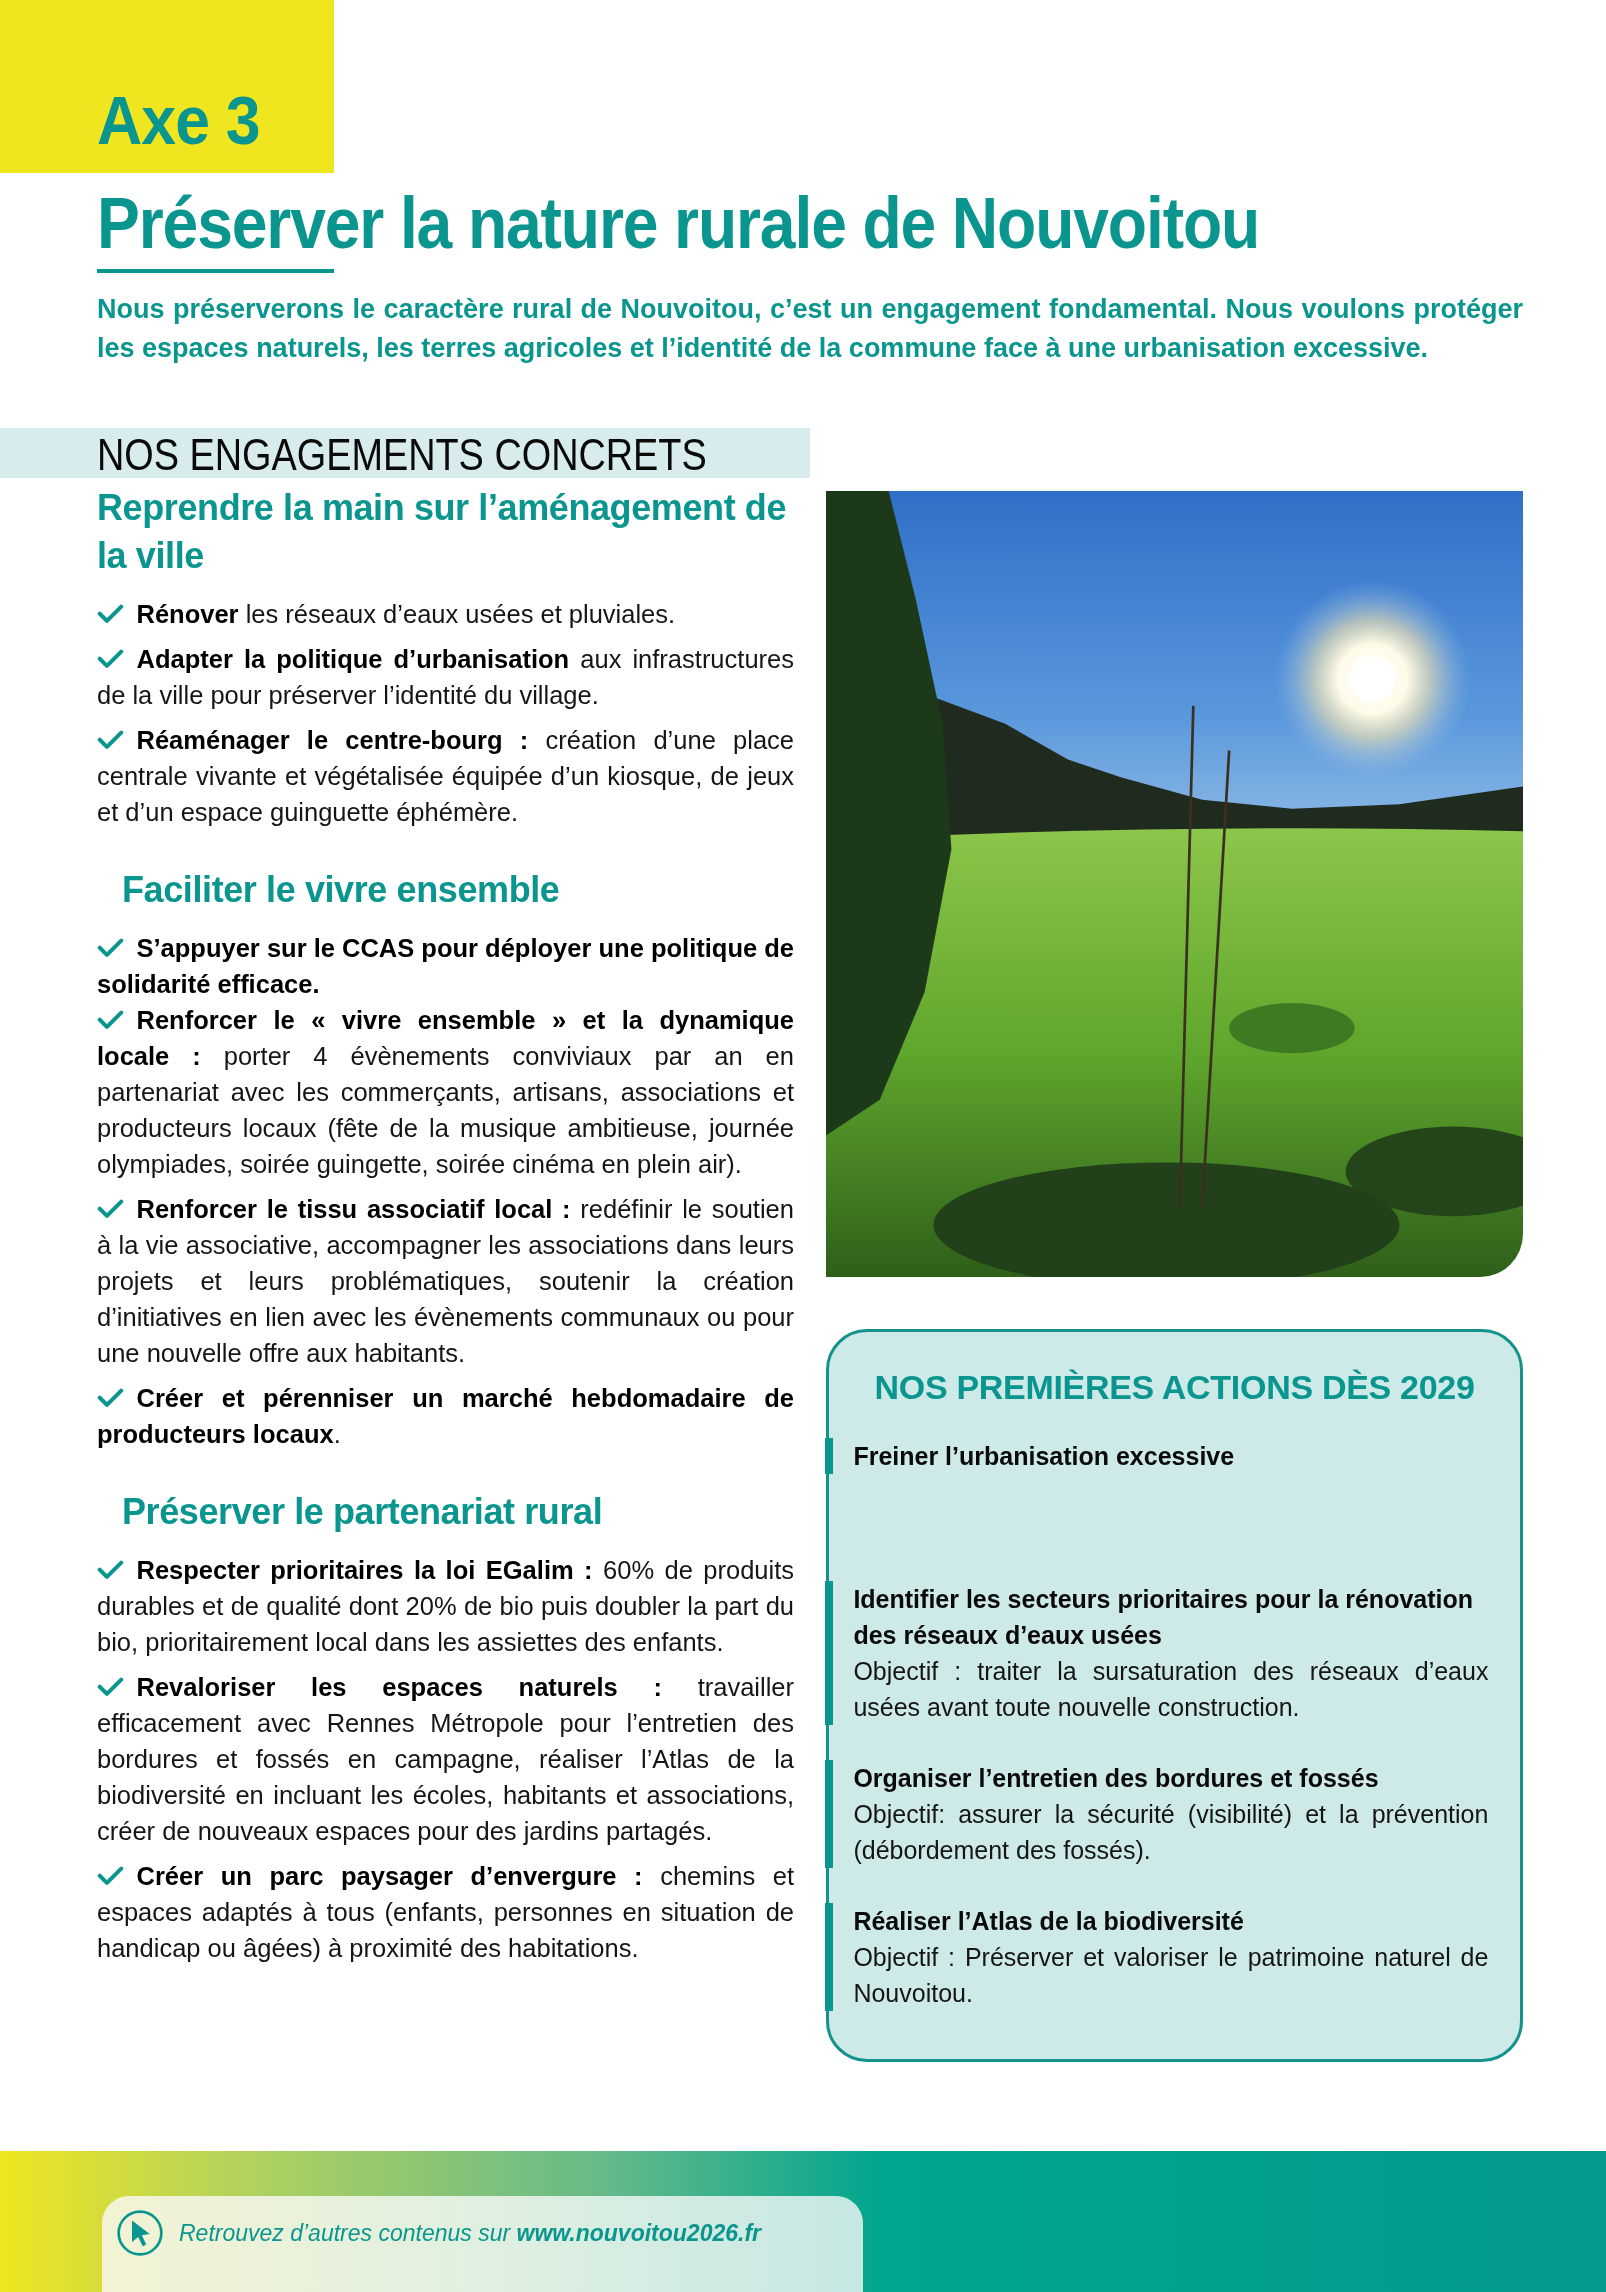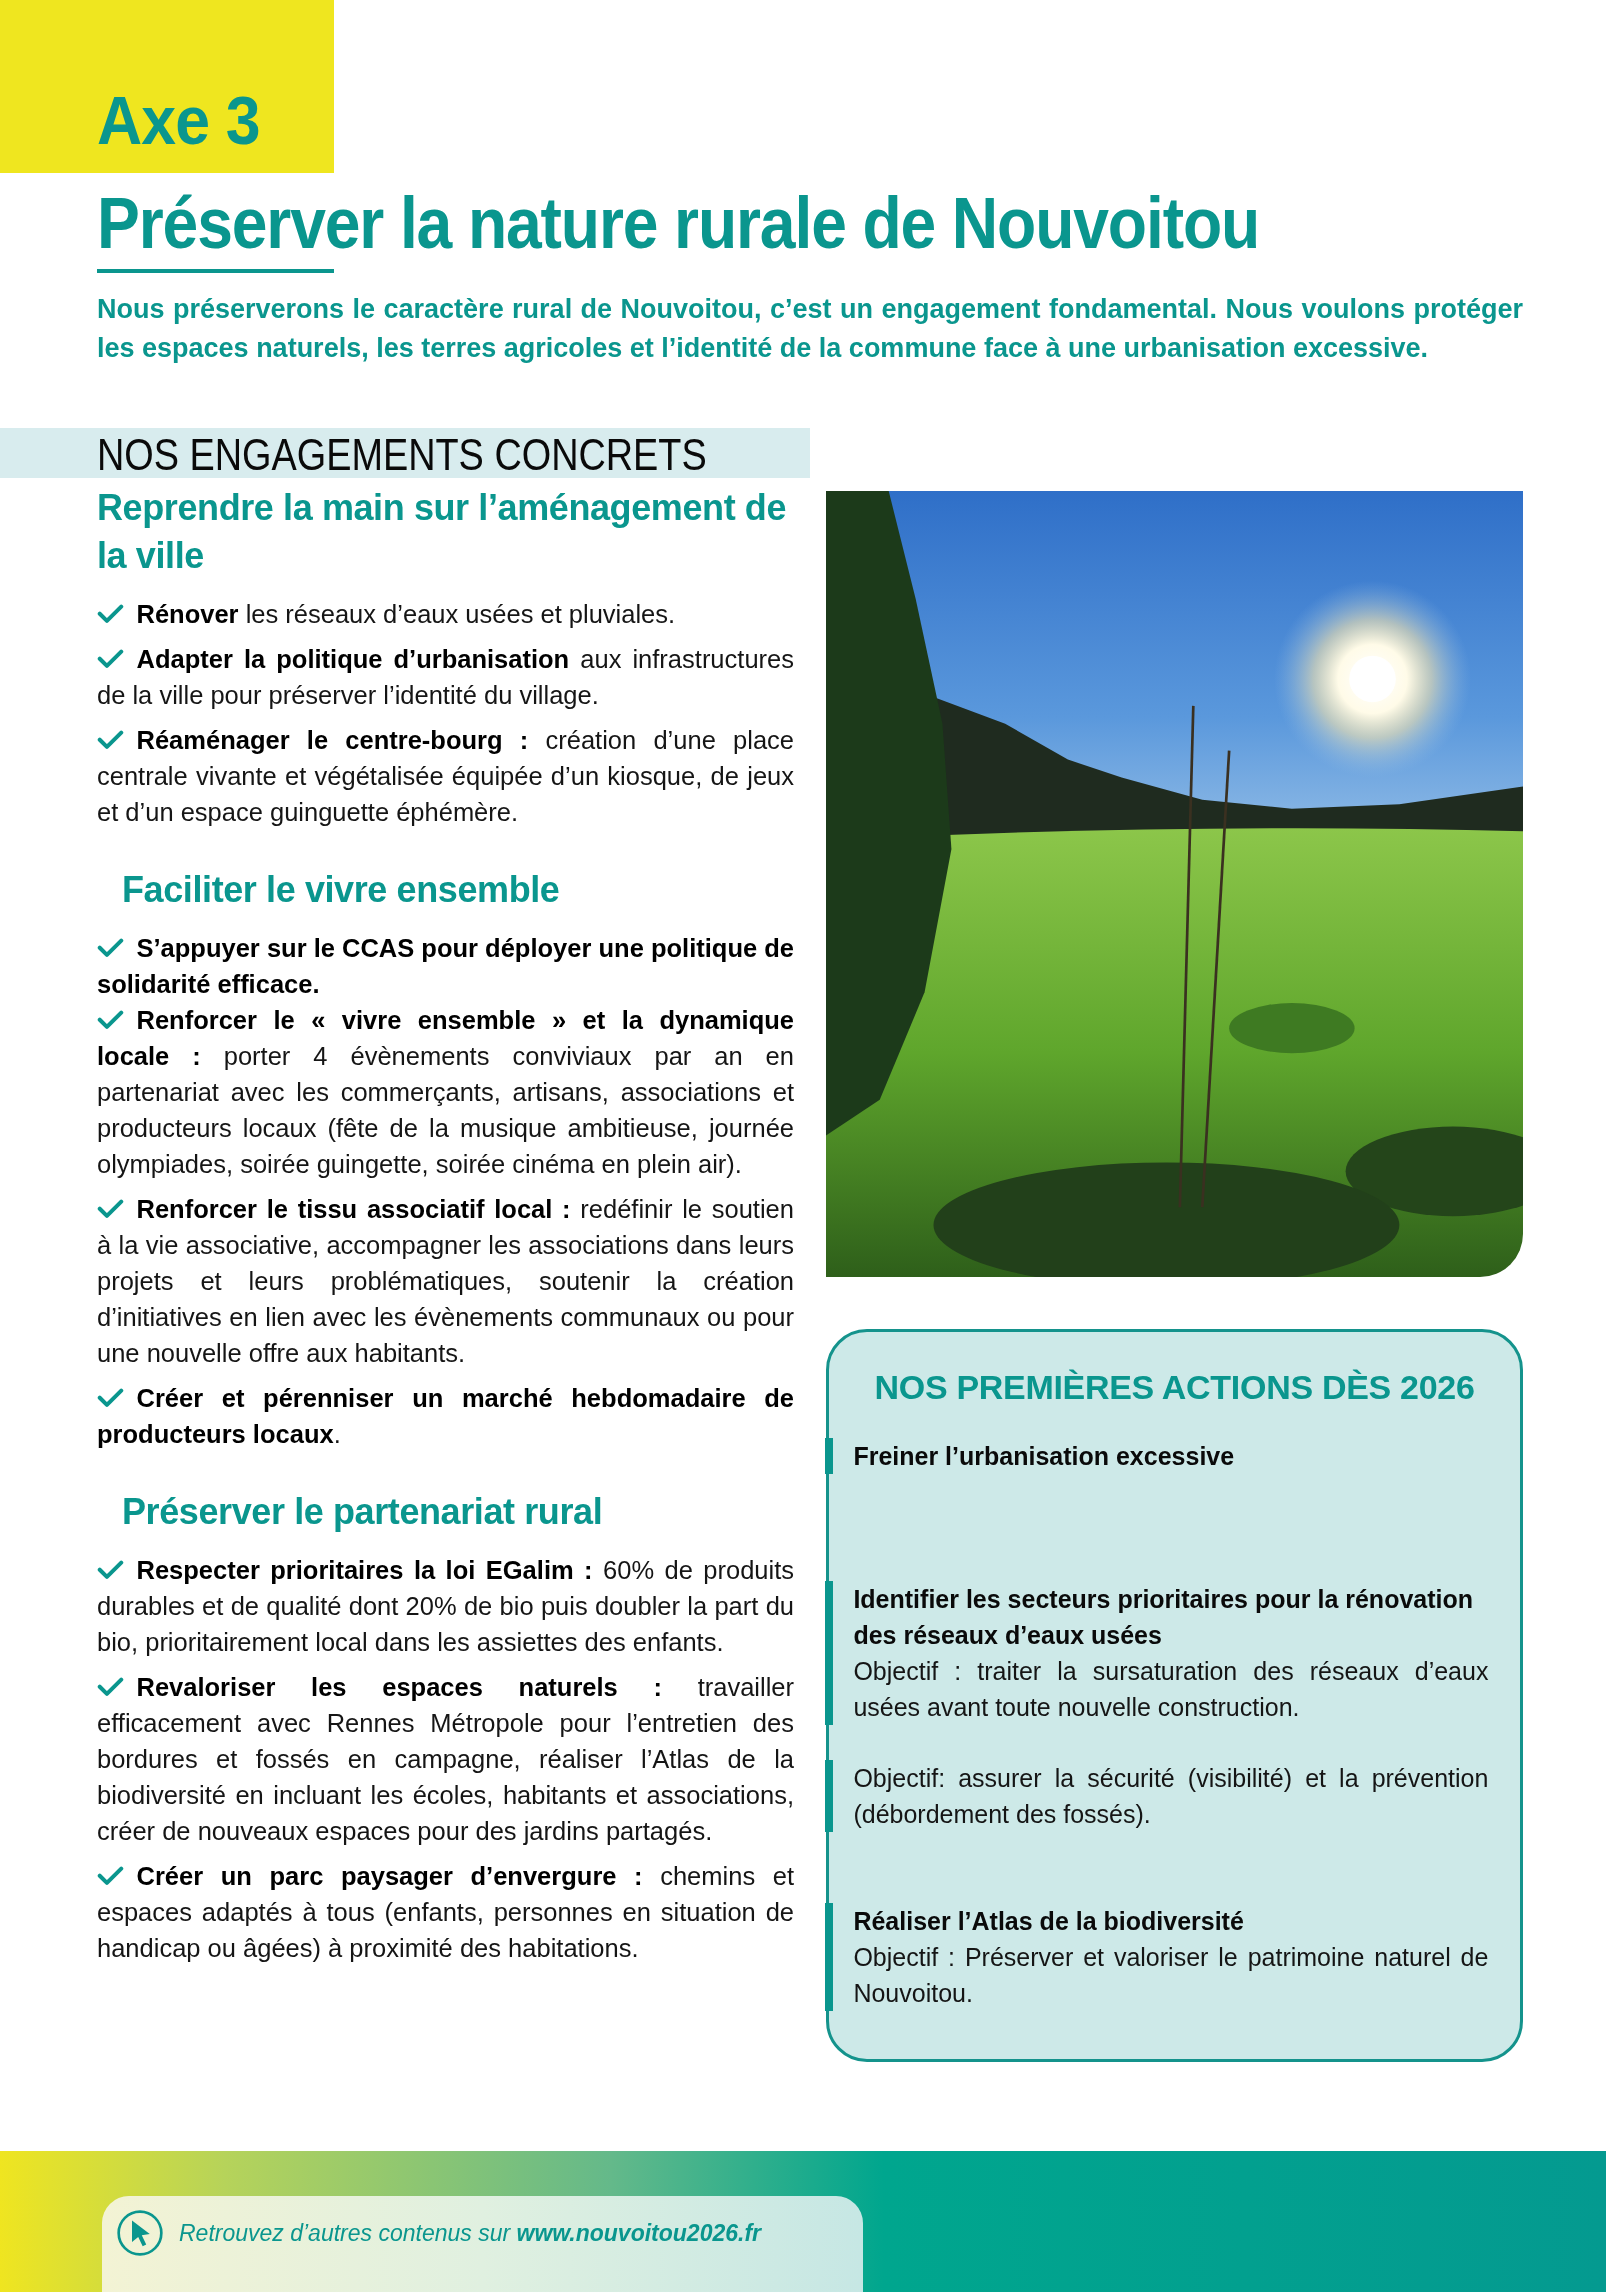--- a/index.html
+++ b/index.html
@@ -120,29 +120,30 @@
     <path d="M0 0 L70 0 L100 120 L130 260 L140 400 L110 560 L60 680 L0 720 Z" fill="#1c3a1a"></path>
     <ellipse cx="520" cy="600" rx="70" ry="28" fill="#3e7a22"></ellipse>
     <ellipse cx="700" cy="760" rx="120" ry="50" fill="#24451a"></ellipse>
     <ellipse cx="380" cy="820" rx="260" ry="70" fill="#22401a"></ellipse>
     <line x1="410" y1="240" x2="395" y2="800" stroke="#3a3020" stroke-width="3"></line>
     <line x1="450" y1="290" x2="420" y2="800" stroke="#3a3020" stroke-width="3"></line>
   </svg>
 </div>
 
 <div class="actions-box">
-  <div class="actions-title">NOS PREMIÈRES ACTIONS DÈS 2026</div>
+  <div class="actions-title">NOS PREMIÈRES ACTIONS DÈS 2029</div>
   <div class="action" style="top: 106px;">
     <div class="action-title">Freiner l’urbanisation excessive</div>
   </div>
   <div class="action" style="top: 249px;">
     <div class="action-title">Identifier les secteurs prioritaires pour la rénovation des réseaux d’eaux usées</div>
     <div class="action-text">Objectif : traiter la sursaturation des réseaux d’eaux usées avant toute nouvelle construction.</div>
   </div>
   <div class="action" style="top: 428px;">
+    <div class="action-title">Organiser l’entretien des bordures et fossés</div>
     <div class="action-text">Objectif: assurer la sécurité (visibilité) et la prévention (débordement des fossés).</div>
   </div>
   <div class="action" style="top: 571px;">
     <div class="action-title">Réaliser l’Atlas de la biodiversité</div>
     <div class="action-text">Objectif : Préserver et valoriser le patrimoine naturel de Nouvoitou.</div>
   </div>
 </div>
 
 <div class="footer-band"></div>
 <div class="footer-card"></div>

